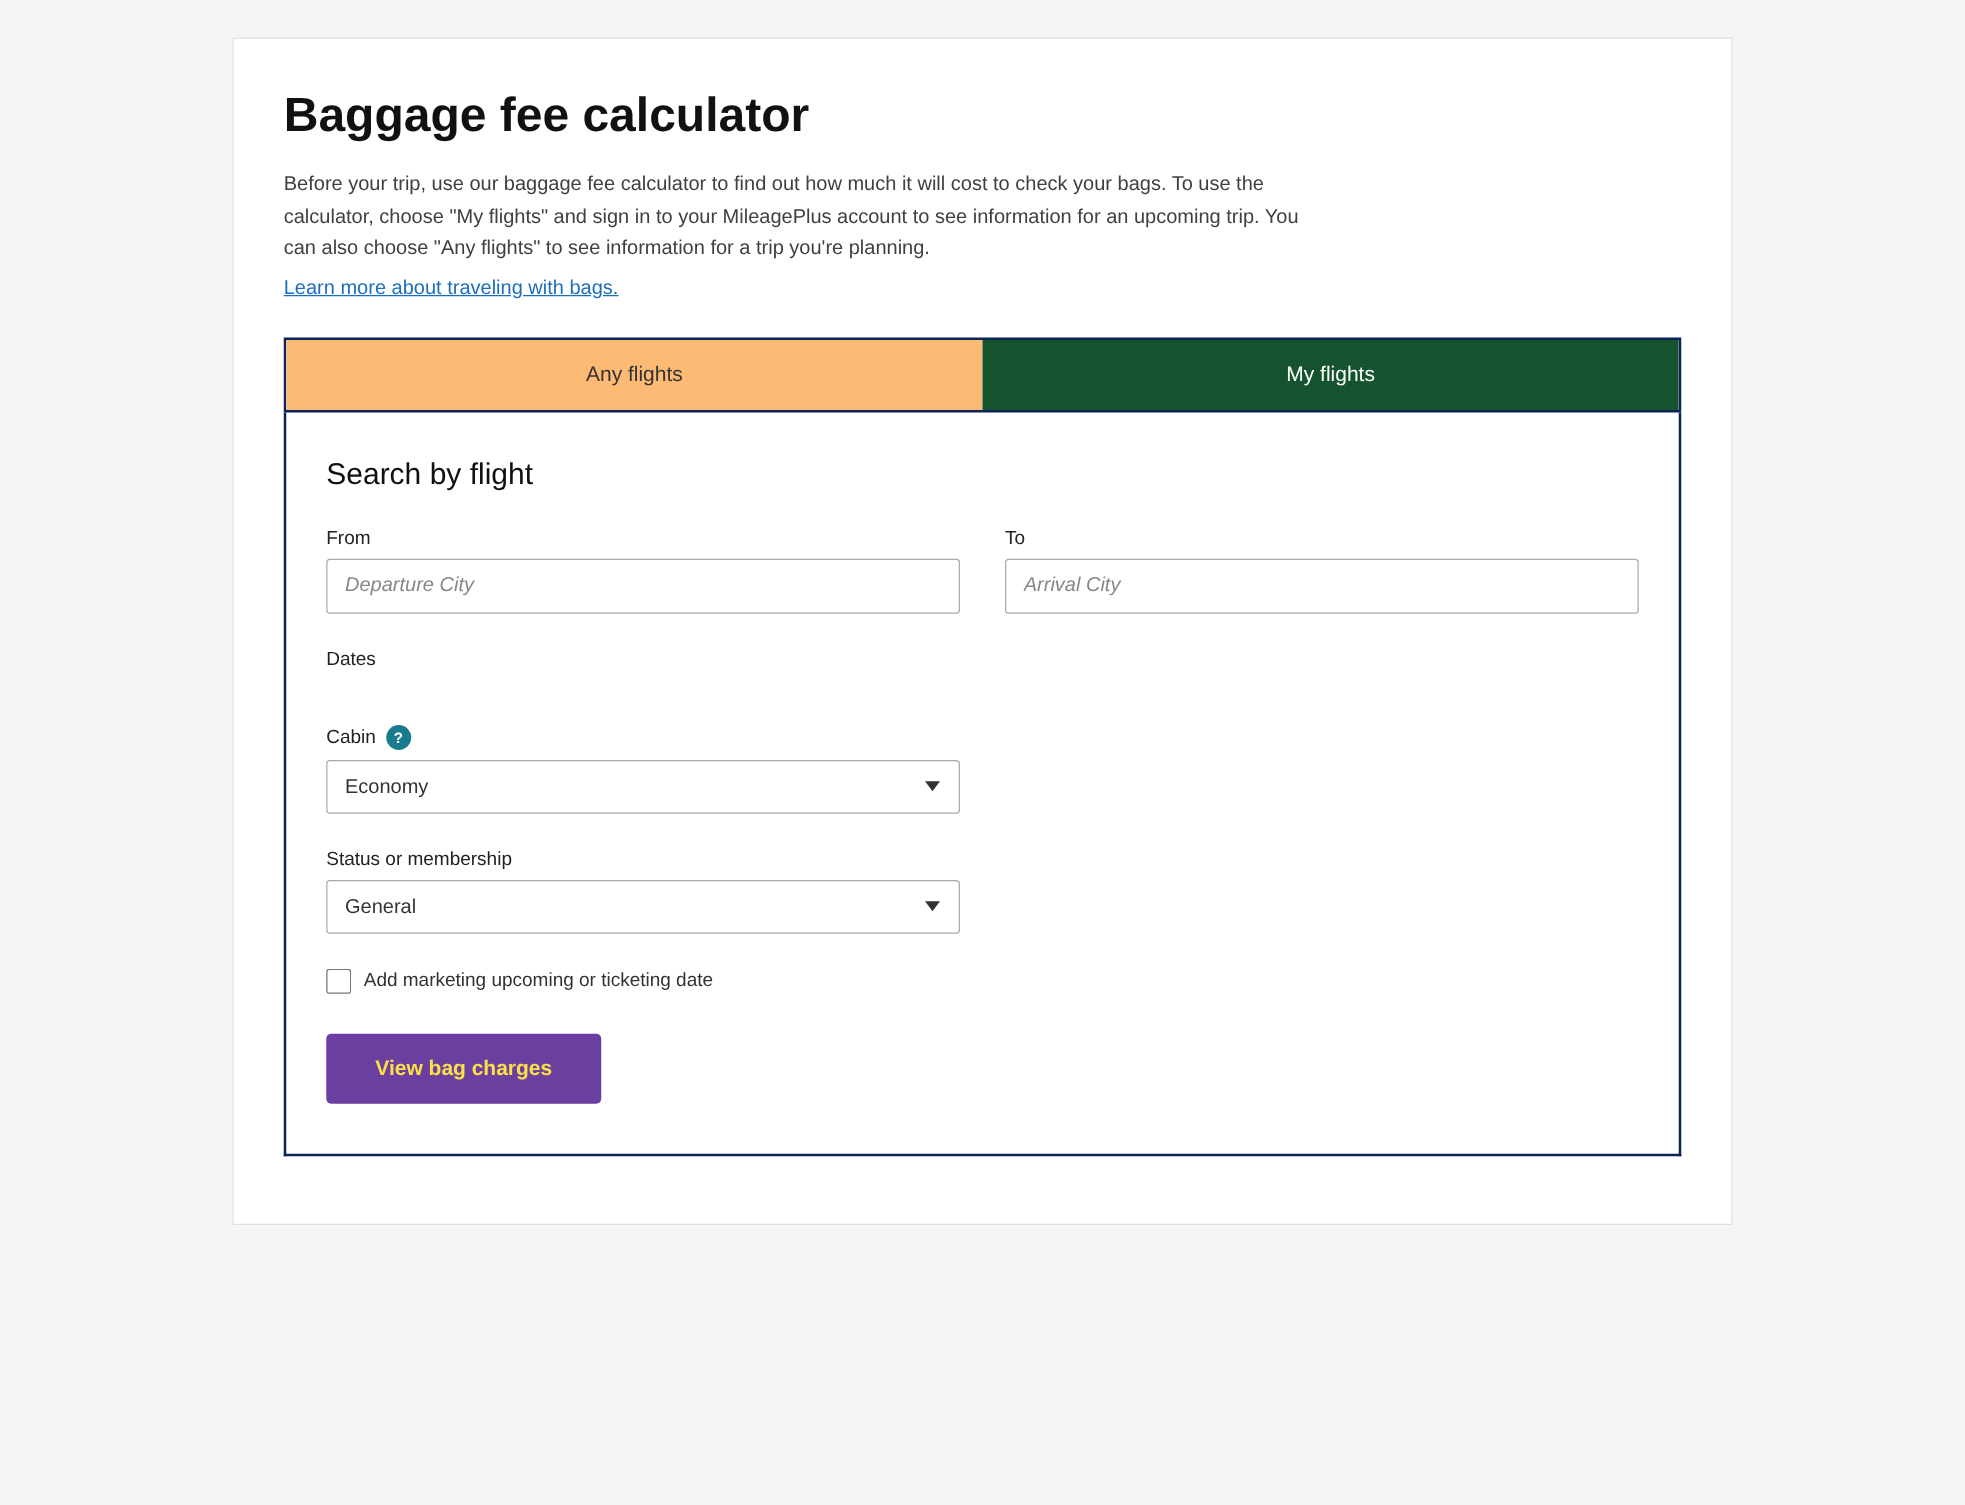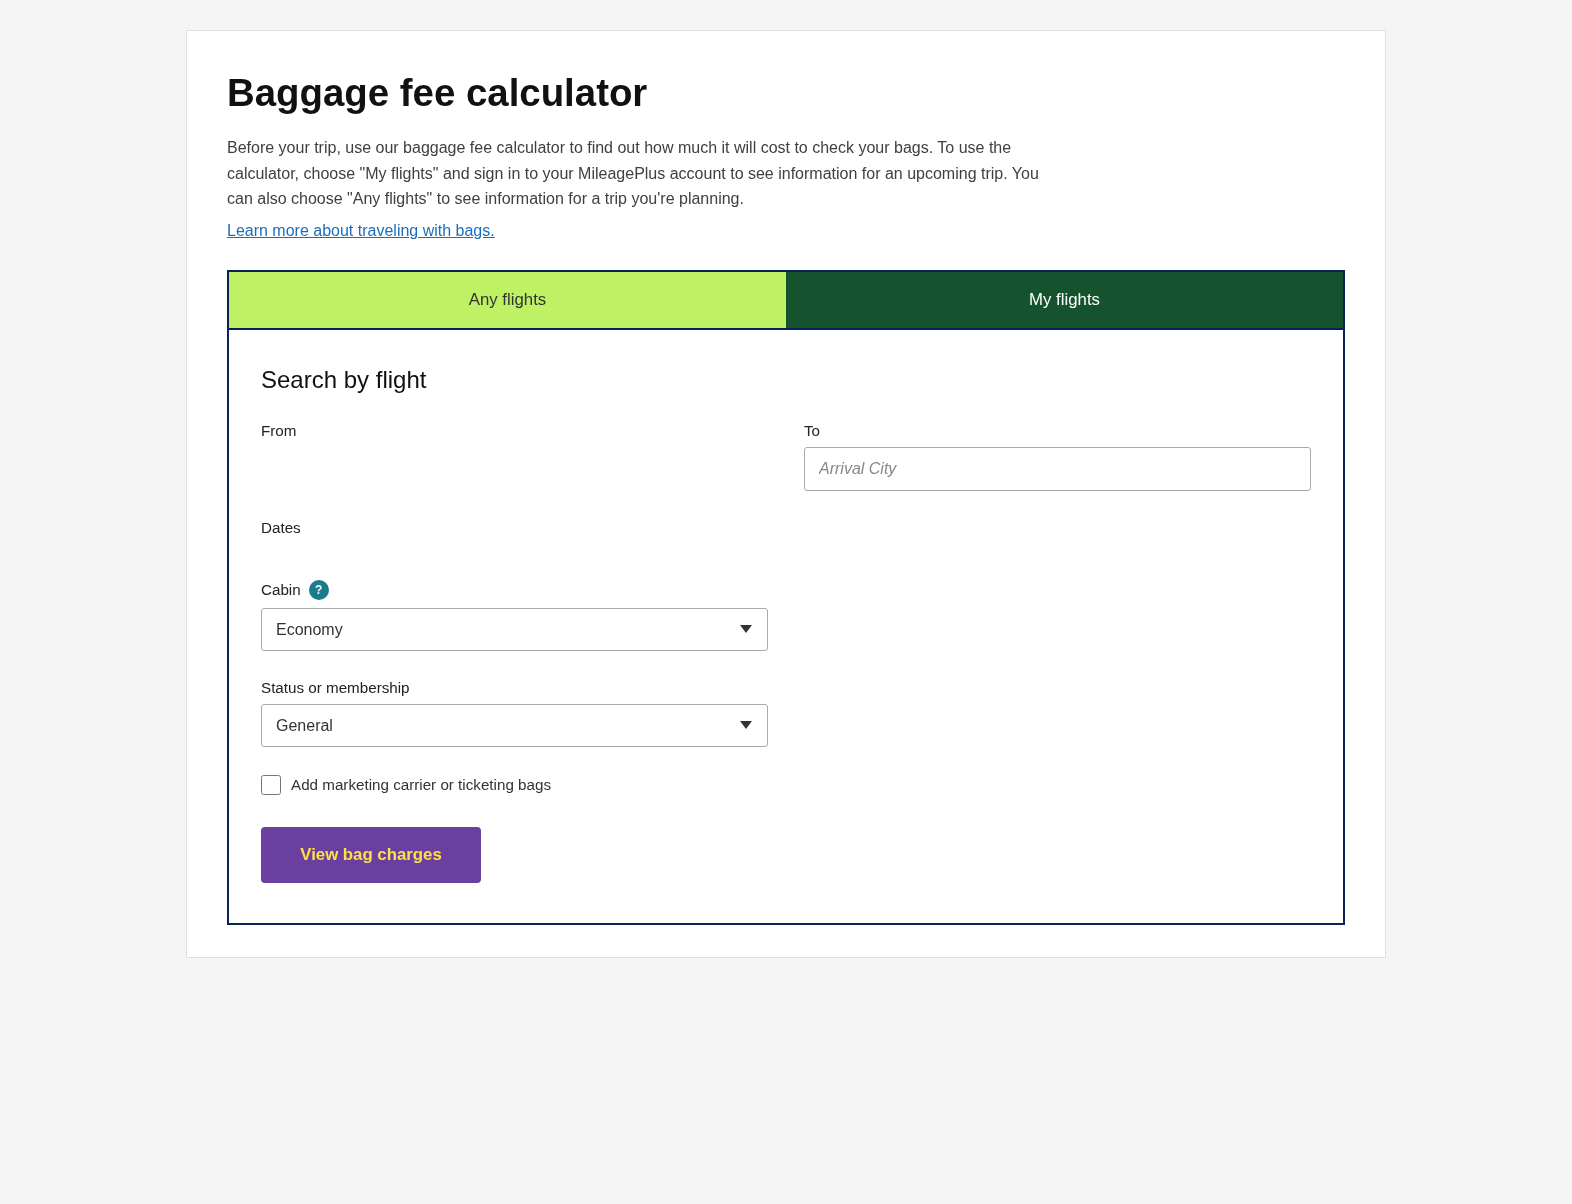--- a/index.html
+++ b/index.html
@@ -15,21 +15,21 @@
       justify-content: center;
       align-items: flex-start;
       min-height: 100vh;
       padding: 30px 20px;
     }
 
     .page-container {
       background: #fff;
       max-width: 1200px;
       width: 100%;
-      padding: 40px 40px 32px 40px;
+      padding: 40px 40px 54px 40px;
       border: 1px solid #e0e0e0;
     }
 
     .page-title {
       font-size: 2.4rem;
       font-weight: 800;
       color: #111;
       margin-bottom: 20px;
       line-height: 1.15;
     }
@@ -58,21 +58,21 @@
       overflow: hidden;
     }
 
     .tab {
       flex: 1;
       padding: 18px 20px;
       text-align: center;
       font-size: 1.05rem;
       cursor: pointer;
       border: none;
-      background: #bef264;
+      background: #fdba74;
       color: #333;
       font-weight: 400;
     }
 
     .tab.active {
       background: #14532d;
       color: #fff;
       font-weight: 500;
     }
 
@@ -248,20 +248,21 @@
     <button class="tab active">My flights</button>
   </div>
 
   <div class="form-panel">
 
     <h2 class="search-heading">Search by flight</h2>
 
     <div class="form-row">
       <div class="form-group">
         <label class="form-label">From</label>
+        <input class="form-input" type="text" placeholder="Departure City" style="">
       </div>
       <div class="form-group">
         <label class="form-label">To</label>
         <input class="form-input" type="text" placeholder="Arrival City" style="">
       </div>
     </div>
 
     <div class="half-row">
       <div class="form-group">
         <label class="form-label">Dates</label>
@@ -292,19 +293,19 @@
             <option>Premier Platinum</option>
             <option>Premier 1K</option>
             <option>GS</option>
           </select>
         </div>
       </div>
     </div>
 
     <div class="checkbox-row">
       <input type="checkbox" class="checkbox-input" style="">
-      <label class="checkbox-label">Add marketing carrier or ticketing bags</label>
+      <label class="checkbox-label">Add marketing upcoming or ticketing date</label>
     </div>
 
     <button class="view-charges-btn">View bag charges</button>
 
   </div>
 </div>
 
 </body></html>

